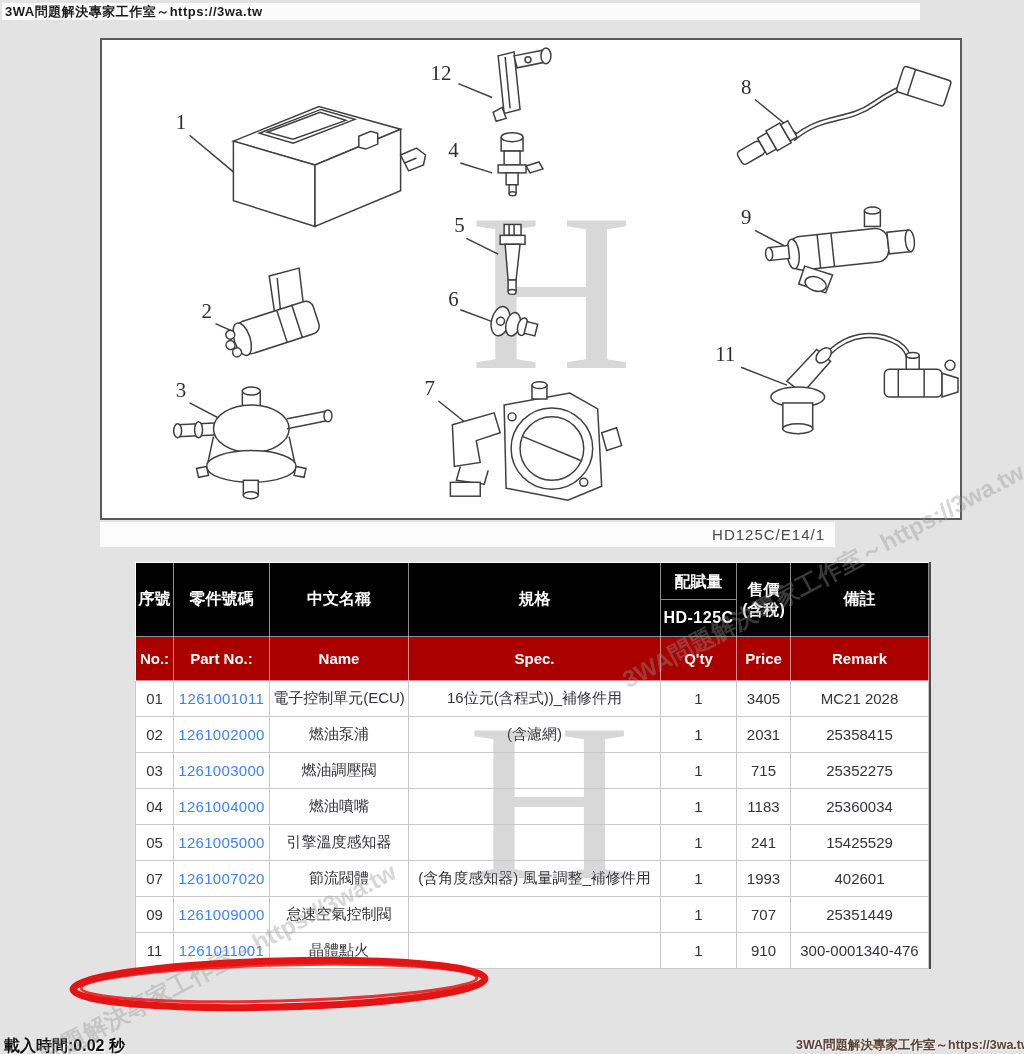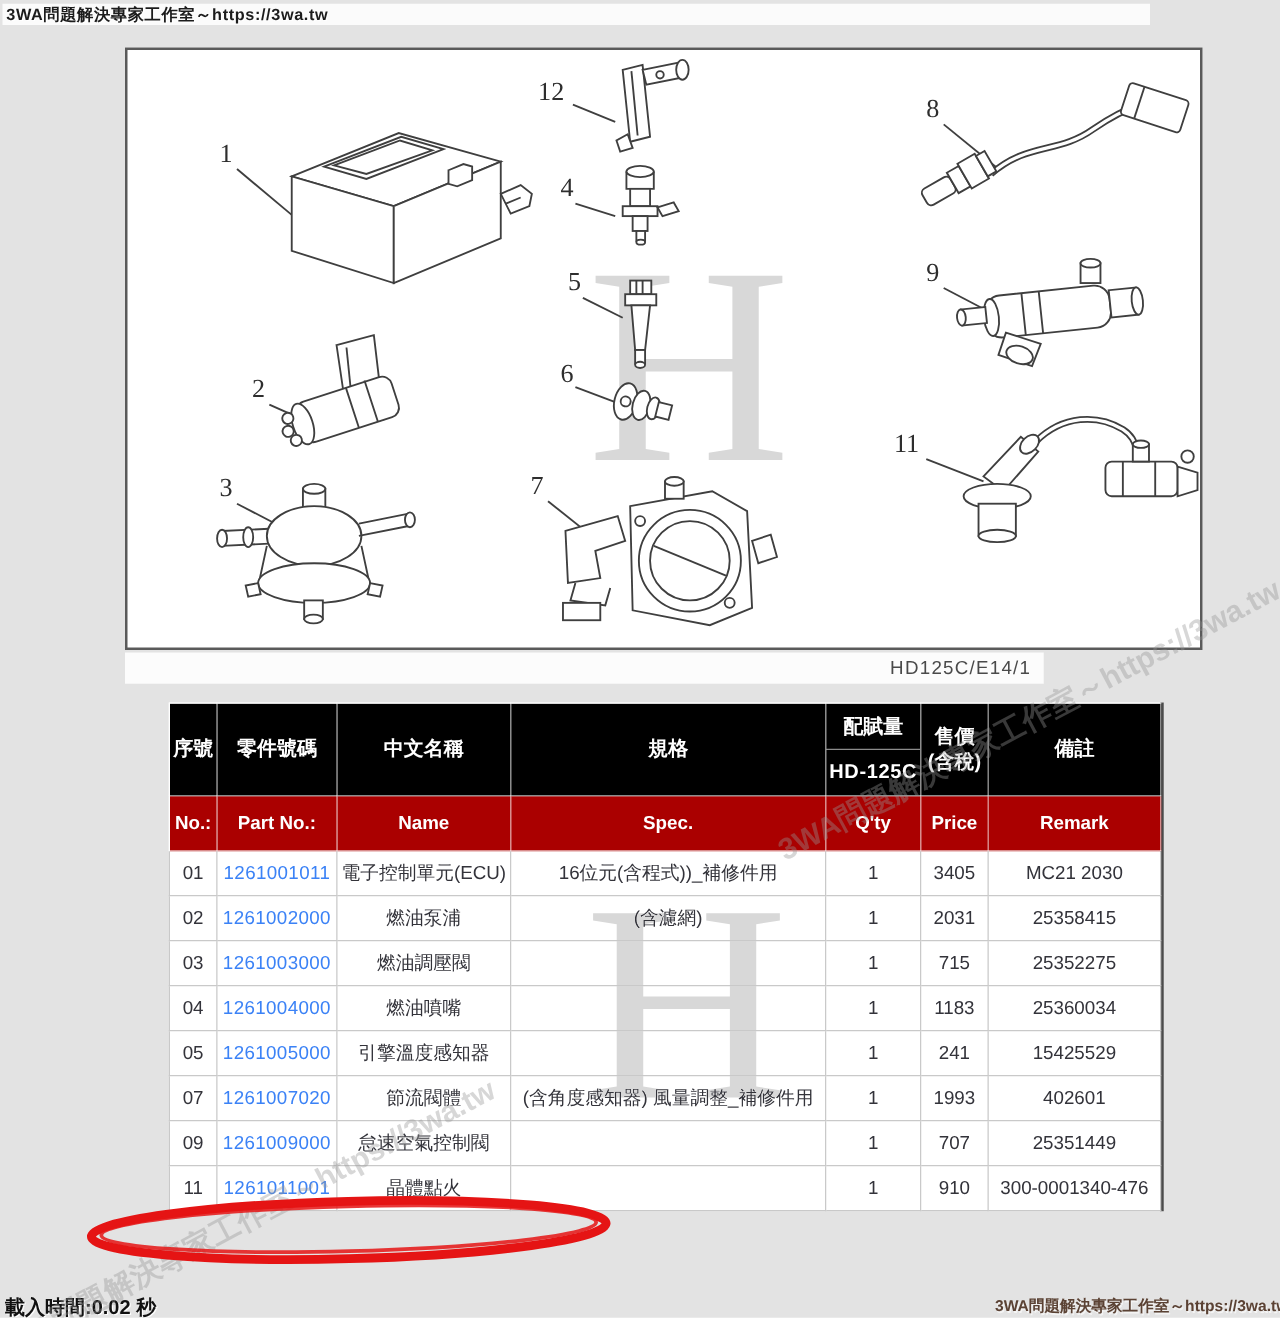--- a/index.html
+++ b/index.html
@@ -277,21 +277,21 @@
       </tr>
     </thead>
     <tbody>
       <tr>
         <td>01</td>
           <td class="part">1261001011</td>
         <td>電子控制單元(ECU)</td>
           <td>16位元(含程式))_補修件用</td>
         <td>1</td>
           <td>3405</td>
-        <td>MC21 2030</td>
+        <td>MC21 2028</td>
       </tr>
       <tr>
         <td>02</td>
           <td class="part">1261002000</td>
         <td>燃油泵浦</td>
           <td>(含濾網)</td>
         <td>1</td>
           <td>2031</td>
         <td>25358415</td>
       </tr>

